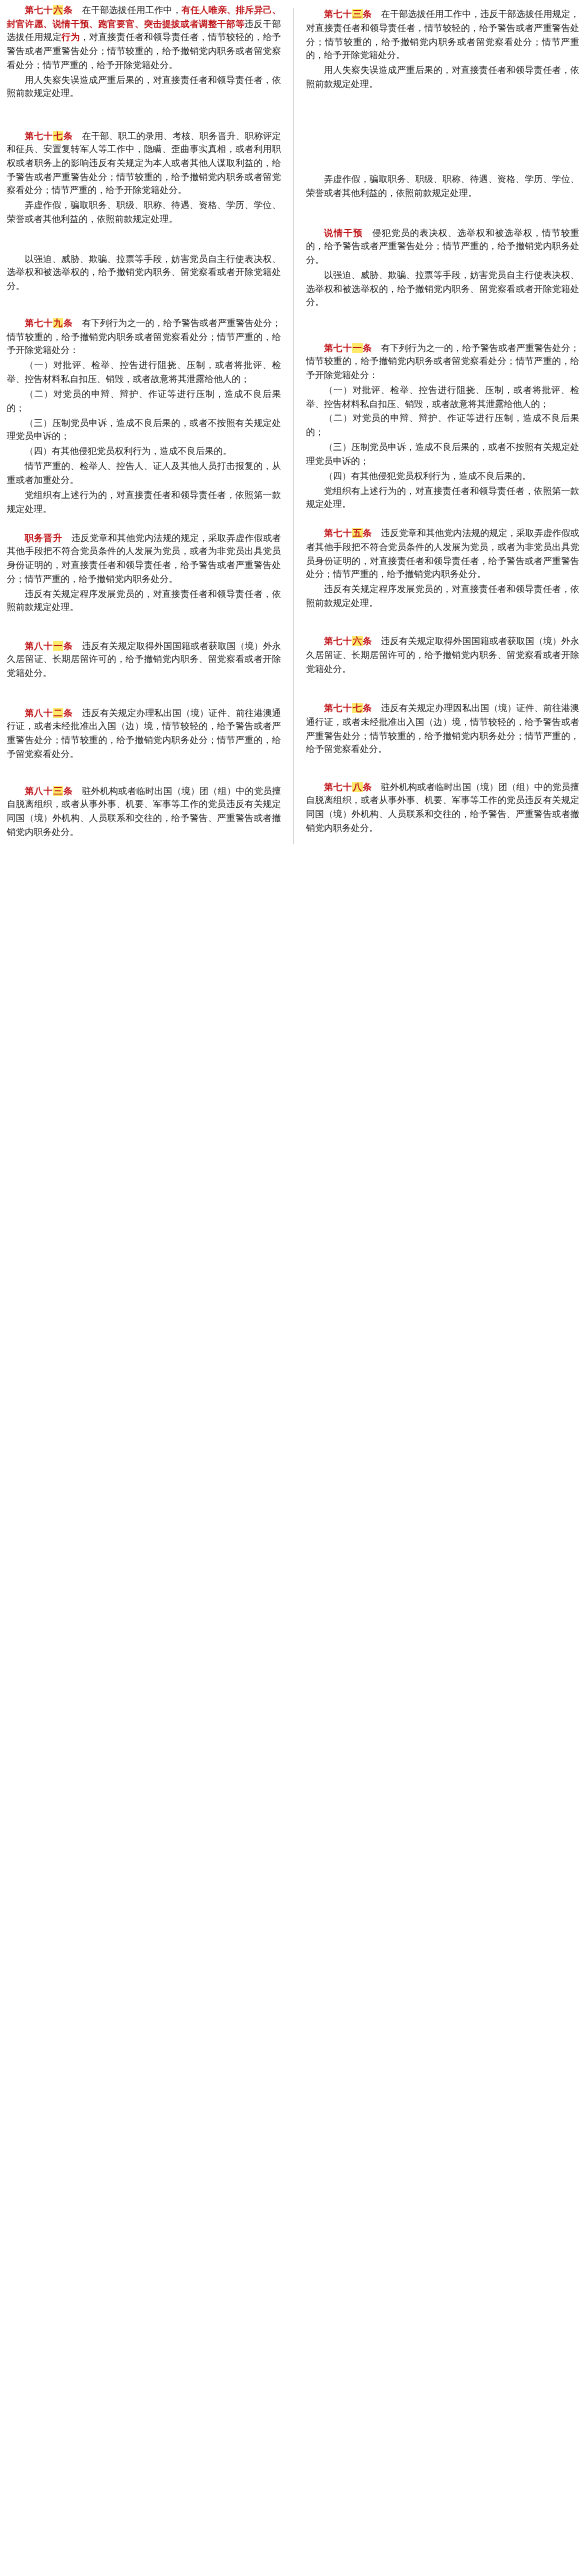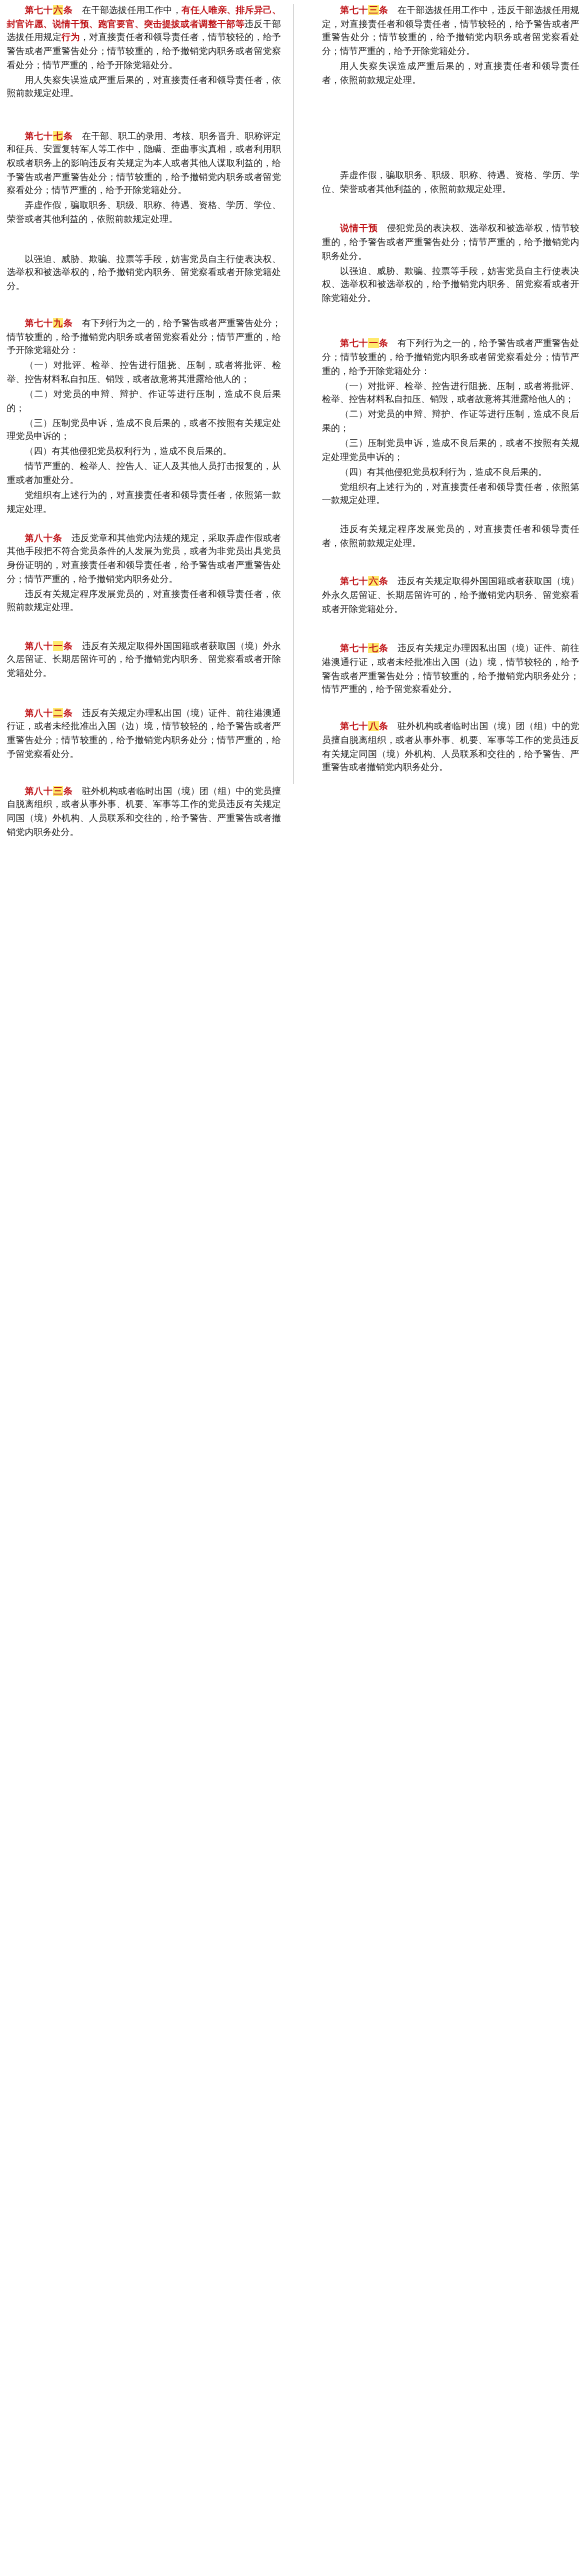--- a/index.html
+++ b/index.html
@@ -10,28 +10,28 @@
     color:#111;
   }
   .page{
     width:586px;
     position:relative;
     box-sizing:border-box;
     padding:4px 6.7px 6.7px 6.7px;
   }
   .cols{
     display:flex;
-    align-items:flex-start;
+    align-items:center;
   }
   .col{
     width:50%;
     box-sizing:border-box;
   }
   .col.left{padding-right:12px;}
-  .col.right{padding-left:28px;border-left:0.7px solid #d6d6d6;}
+  .col.right{padding-left:12px;border-left:0.7px solid #d6d6d6;}
   .art{
     margin:0 0 8.7px 0;
   }
   .art p{
     margin:0 0 1.3px 0;
     font-size:9px;
     line-height:1.52;
     text-align:justify;
     text-justify:inter-ideograph;
     text-indent:2em;
@@ -77,21 +77,21 @@
           <p><span class="num">第七十<span class="hl">九</span>条</span>　有下列行为之一的，给予警告或者严重警告处分；情节较重的，给予撤销党内职务或者留党察看处分；情节严重的，给予开除党籍处分：</p>
           <p>（一）对批评、检举、控告进行阻挠、压制，或者将批评、检举、控告材料私自扣压、销毁，或者故意将其泄露给他人的；</p>
           <p>（二）对党员的申辩、辩护、作证等进行压制，造成不良后果的；</p>
           <p>（三）压制党员申诉，造成不良后果的，或者不按照有关规定处理党员申诉的；</p>
           <p>（四）有其他侵犯党员权利行为，造成不良后果的。</p>
           <p>情节严重的、检举人、控告人、证人及其他人员打击报复的，从重或者加重处分。</p>
           <p>党组织有上述行为的，对直接责任者和领导责任者，依照第一款规定处理。</p>
         </div>
         <div style="height: 6.7px;"></div>
         <div class="art">
-          <p><span class="num">第八十条</span>　违反党章和其他党内法规的规定，采取弄虚作假或者其他手段把不符合党员条件的人发展为党员，或者为非党员出具党员身份证明的，对直接责任者和领导责任者，给予警告或者严重警告处分；情节严重的，给予撤销党内职务处分。</p>
+          <p><span class="num">职务晋升</span>　违反党章和其他党内法规的规定，采取弄虚作假或者其他手段把不符合党员条件的人发展为党员，或者为非党员出具党员身份证明的，对直接责任者和领导责任者，给予警告或者严重警告处分；情节严重的，给予撤销党内职务处分。</p>
           <p>违反有关规定程序发展党员的，对直接责任者和领导责任者，依照前款规定处理。</p>
         </div>
         <div style="height: 16px;"></div>
         <div class="art">
           <p><span class="num">第八十<span class="hl">一</span>条</span>　违反有关规定取得外国国籍或者获取国（境）外永久居留证、长期居留许可的，给予撤销党内职务、留党察看或者开除党籍处分。</p>
         </div>
         <div style="height: 17.3px;"></div>
         <div class="art">
           <p><span class="num">第八十<span class="hl">二</span>条</span>　违反有关规定办理私出国（境）证件、前往港澳通行证，或者未经批准出入国（边）境，情节较轻的，给予警告或者严重警告处分；情节较重的，给予撤销党内职务处分；情节严重的，给予留党察看处分。</p>
         </div>
@@ -119,20 +119,21 @@
         <div class="art">
           <p><span class="num">第七十<span class="hl">一</span>条</span>　有下列行为之一的，给予警告或者严重警告处分；情节较重的，给予撤销党内职务或者留党察看处分；情节严重的，给予开除党籍处分：</p>
           <p>（一）对批评、检举、控告进行阻挠、压制，或者将批评、检举、控告材料私自扣压、销毁，或者故意将其泄露给他人的；</p>
           <p>（二）对党员的申辩、辩护、作证等进行压制，造成不良后果的；</p>
           <p>（三）压制党员申诉，造成不良后果的，或者不按照有关规定处理党员申诉的；</p>
           <p>（四）有其他侵犯党员权利行为，造成不良后果的。</p>
           <p>党组织有上述行为的，对直接责任者和领导责任者，依照第一款规定处理。</p>
         </div>
         <div style="height: 6.7px;"></div>
         <div class="art">
+          <p><span class="num">第七十<span class="hl">五</span>条</span>　违反党章和其他党内法规的规定，采取弄虚作假或者其他手段把不符合党员条件的人发展为党员，或者为非党员出具党员身份证明的，对直接责任者和领导责任者，给予警告或者严重警告处分；情节严重的，给予撤销党内职务处分。</p>
           <p>违反有关规定程序发展党员的，对直接责任者和领导责任者，依照前款规定处理。</p>
         </div>
         <div style="height: 16px;"></div>
         <div class="art">
           <p><span class="num">第七十<span class="hl">六</span>条</span>　违反有关规定取得外国国籍或者获取国（境）外永久居留证、长期居留许可的，给予撤销党内职务、留党察看或者开除党籍处分。</p>
         </div>
         <div style="height: 17.3px;"></div>
         <div class="art">
           <p><span class="num">第七十<span class="hl">七</span>条</span>　违反有关规定办理因私出国（境）证件、前往港澳通行证，或者未经批准出入国（边）境，情节较轻的，给予警告或者严重警告处分；情节较重的，给予撤销党内职务处分；情节严重的，给予留党察看处分。</p>
         </div>

